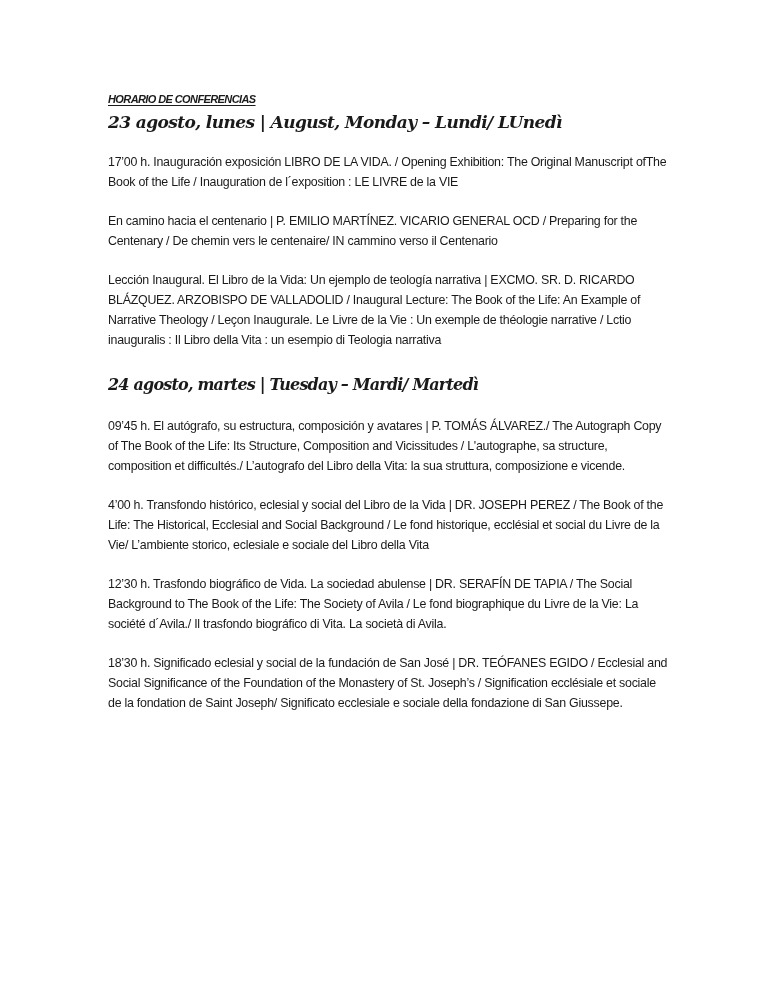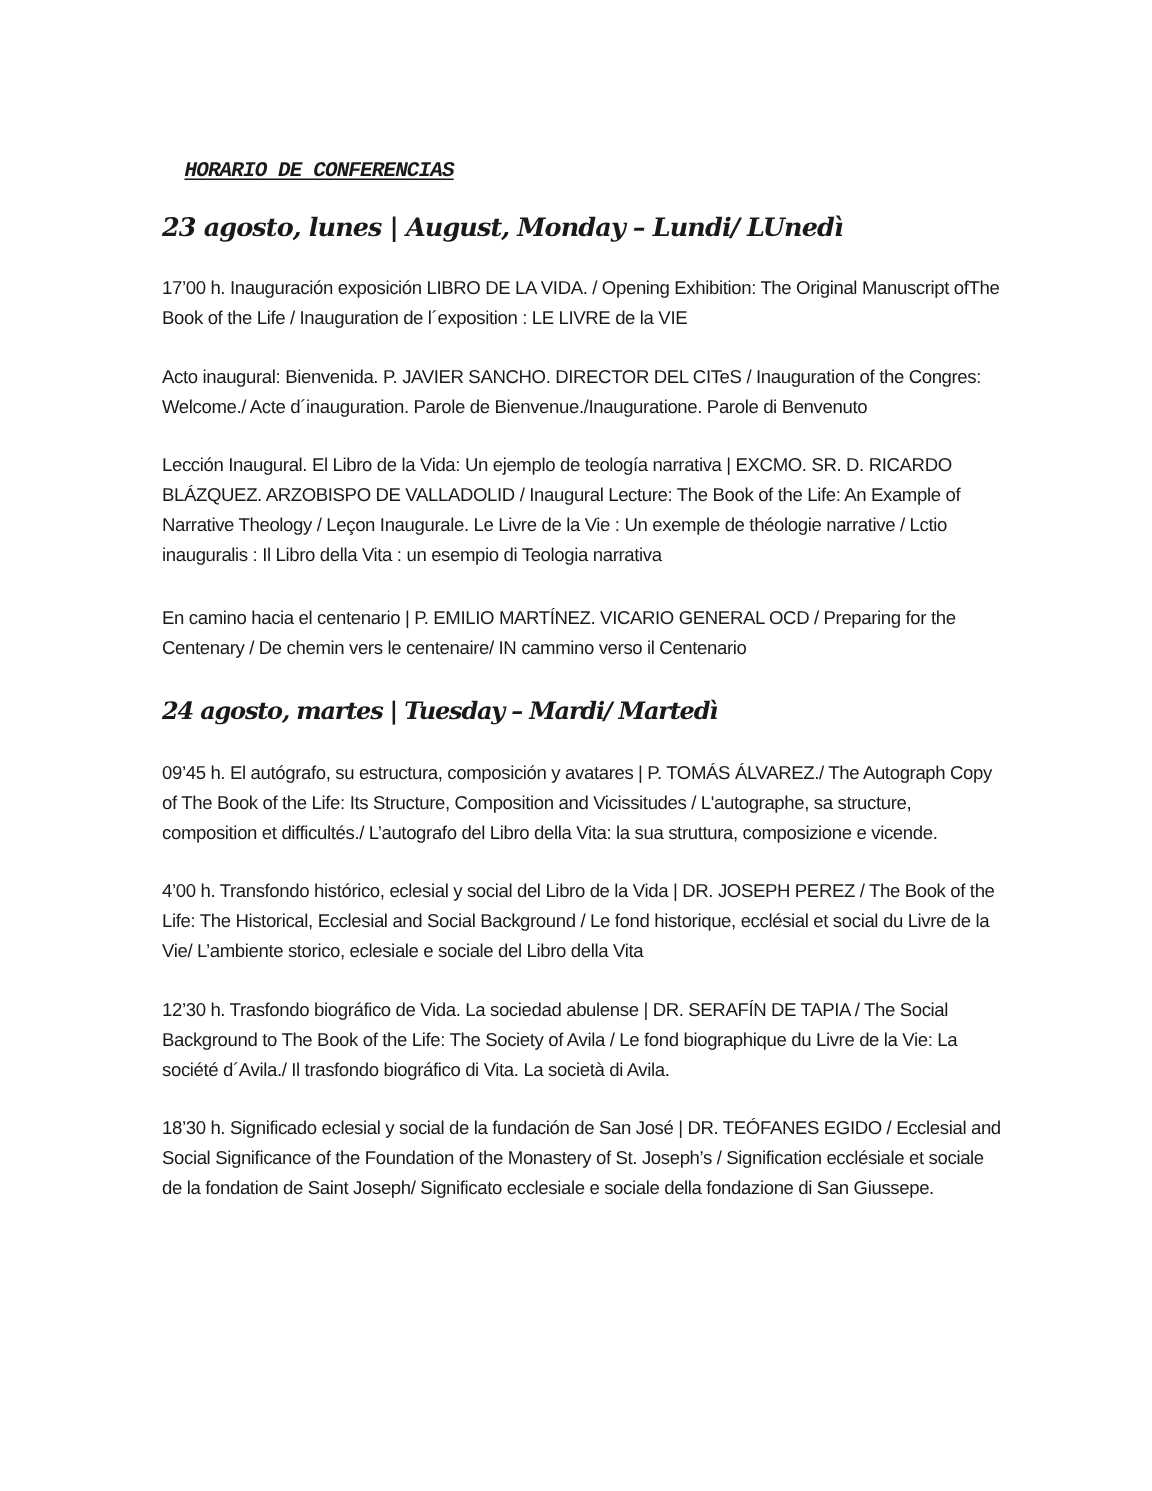--- a/index.html
+++ b/index.html
@@ -3,23 +3,23 @@
   <meta charset="utf-8">
   <style>
     html, body { margin: 0; padding: 0; background: #ffffff; }
     body { width: 768px; height: 994px; overflow: hidden; position: relative; }
     .page {
       position: absolute; left: 108px; top: 88px; width: 560px;
       color: #1a1a1a;
       font-family: "Liberation Sans", sans-serif;
     }
     .h-main {
-      font-family: Liberation Mono, monospace;
+      font-family: Liberation Sans, sans-serif;
       font-style: italic; font-weight: bold;
-      font-size: 14px; line-height: 23px; margin: 15px;
+      font-size: 11px; line-height: 23px; margin: 0;
       letter-spacing: -0.6px;
       text-decoration: underline; text-underline-offset: 2px;
     }
     .h-day1 {
       font-family: "DejaVu Serif", serif;
       font-style: italic; font-weight: bold;
       font-size: 17px; line-height: 23px; margin: 0 0 18px 0;
       letter-spacing: -0.6px;
     }
     .h-day2 {
@@ -37,24 +37,23 @@
 </head>
 <body>
 
 <div class="page">
   <h1 class="h-main">HORARIO DE CONFERENCIAS</h1>
   <h2 class="h-day1">23 agosto, lunes | August, Monday – Lundi/ LUnedì</h2>
 
   <section>
     <p class="entry">17’00 h. Inauguración exposición LIBRO DE LA VIDA. / Opening Exhibition: The Original Manuscript ofThe Book of the Life / Inauguration de l´exposition : LE LIVRE de la VIE</p>
     <div class="entry">
-      <div>Acto inaugural: Bienvenida. P. JAVIER SANCHO. DIRECTOR DEL CITeS / Inauguration of the Congres: Welcome./ Acte d´inauguration. Parole de Bienvenue./Inauguratione. Parole di Benvenuto</div>
     </div>
+    <p class="entry">En camino hacia el centenario | P. EMILIO MARTÍNEZ. VICARIO GENERAL OCD / Preparing for the Centenary / De chemin vers le centenaire/ IN cammino verso il Centenario</p>
     <p class="entry tight">Lección Inaugural. El Libro de la Vida: Un ejemplo de teología narrativa | EXCMO. SR. D. RICARDO BLÁZQUEZ. ARZOBISPO DE VALLADOLID / Inaugural Lecture: The Book of the Life: An Example of Narrative Theology / Leçon Inaugurale. Le Livre de la Vie : Un exemple de théologie narrative / Lctio inauguralis : Il Libro della Vita : un esempio di Teologia narrativa</p>
-    <p class="entry">En camino hacia el centenario | P. EMILIO MARTÍNEZ. VICARIO GENERAL OCD / Preparing for the Centenary / De chemin vers le centenaire/ IN cammino verso il Centenario</p>
   </section>
 
   <h2 class="h-day2">24 agosto, martes | Tuesday – Mardi/ Martedì</h2>
 
   <section>
     <p class="entry">09’45 h. El autógrafo, su estructura, composición y avatares | P. TOMÁS ÁLVAREZ./ The Autograph Copy of The Book of the Life: Its Structure, Composition and Vicissitudes / L'autographe, sa structure, composition et difficultés./ L’autografo del Libro della Vita: la sua struttura, composizione e vicende.</p>
     <p class="entry">4’00 h. Transfondo histórico, eclesial y social del Libro de la Vida | DR. JOSEPH PEREZ / The Book of the Life: The Historical, Ecclesial and Social Background  / Le fond historique, ecclésial et social du Livre de la Vie/ L’ambiente storico, eclesiale e sociale del Libro della Vita</p>
     <p class="entry">12’30 h. Trasfondo biográfico de Vida. La sociedad abulense | DR. SERAFÍN DE TAPIA / The Social Background to The Book of the Life: The Society of Avila / Le fond biographique du Livre de la Vie: La société d´Avila./ Il trasfondo biográfico di Vita. La società di Avila.</p>
     <p class="entry">18’30 h. Significado eclesial y social de la fundación de San José | DR. TEÓFANES EGIDO / Ecclesial and Social Significance of the Foundation of the Monastery of St. Joseph’s / Signification ecclésiale et sociale de la fondation de Saint Joseph/ Significato ecclesiale e sociale della fondazione di San Giussepe.</p>
   </section>

